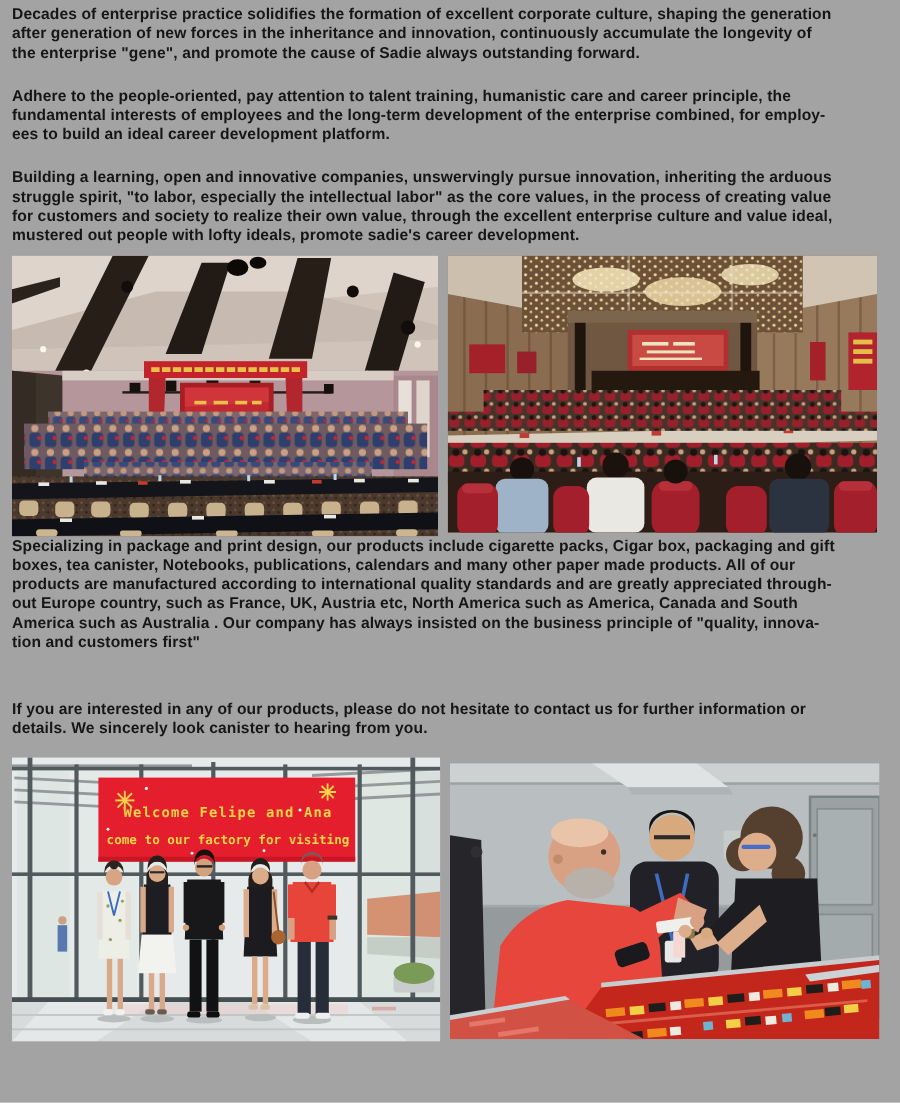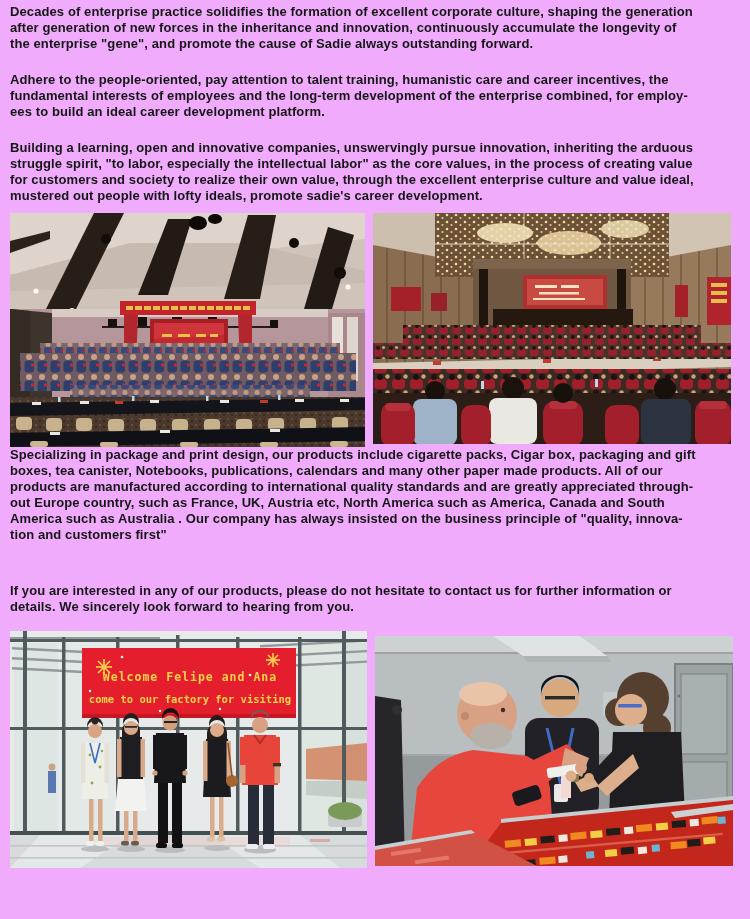--- a/index.html
+++ b/index.html
@@ -1,17 +1,17 @@
 <!DOCTYPE html>
 <html lang="en"><head>
 <meta charset="utf-8">
 <style>
   html,body{margin:0;padding:0;background:#fff;}
   .page{
-    position:relative;width:750px;height:919px;overflow:hidden;background:#f0abfc;
+    position:relative;width:750px;height:919px;overflow:hidden;background:#a3a3a3;
     color:#161616;font-family:"Liberation Sans",sans-serif;font-weight:bold;
   }
   .content{padding:4px 0 0 10px;}
   .para{
     width:732px;font-size:13px;line-height:16px;letter-spacing:.1px;
     white-space:pre;margin:0 0 20px 0;
   }
   .para.tight{margin-bottom:9px;}
   .para.p4{margin-bottom:40px;}
   .para.p5{margin-bottom:16px;}
@@ -29,21 +29,21 @@
 </style>
 </head>
 <body>
 
 <div class="page">
   <div class="content">
 
     <p class="para">Decades of enterprise practice solidifies the formation of excellent corporate culture, shaping the generation
 after generation of new forces in the inheritance and innovation, continuously accumulate the longevity of
 the enterprise "gene", and promote the cause of Sadie always outstanding forward.</p>
-    <p class="para">Adhere to the people-oriented, pay attention to talent training, humanistic care and career incentives, the
+    <p class="para">Adhere to the people-oriented, pay attention to talent training, humanistic care and career principle, the
 fundamental interests of employees and the long-term development of the enterprise combined, for employ-
 ees to build an ideal career development platform.</p>
     <p class="para tight">Building a learning, open and innovative companies, unswervingly pursue innovation, inheriting the arduous
 struggle spirit, "to labor, especially the intellectual labor" as the core values, in the process of creating value
 for customers and society to realize their own value, through the excellent enterprise culture and value ideal,
 mustered out people with lofty ideals, promote sadie's career development.</p>
 
     <div class="photo-row">
 
       <figure class="photo ph-a">
@@ -314,21 +314,21 @@
     </div>
 
 
     <p class="para p4">Specializing in package and print design, our products include cigarette packs, Cigar box, packaging and gift
 boxes, tea canister, Notebooks, publications, calendars and many other paper made products. All of our
 products are manufactured according to international quality standards and are greatly appreciated through-
 out Europe country, such as France, UK, Austria etc, North America such as America, Canada and South
 America such as Australia . Our company has always insisted on the business principle of "quality, innova-
 tion and customers first"</p>
     <p class="para p5">If you are interested in any of our products, please do not hesitate to contact us for further information or
-details. We sincerely look forward to hearing from you.</p>
+details. We sincerely look canister to hearing from you.</p>
 
     <div class="photo-row">
 
       <figure class="photo ph-c">
         <svg viewBox="0 0 357 237" width="357" height="237" role="img">
           <rect width="357" height="237" fill="#e7eaea"></rect>
           <g>
             <rect x="4" y="12" width="44" height="188" fill="#dde6e3"></rect>
             <rect x="56" y="12" width="48" height="188" fill="#e2e9e6"></rect>
             <rect x="292" y="12" width="40" height="188" fill="#dfe7e3"></rect>

